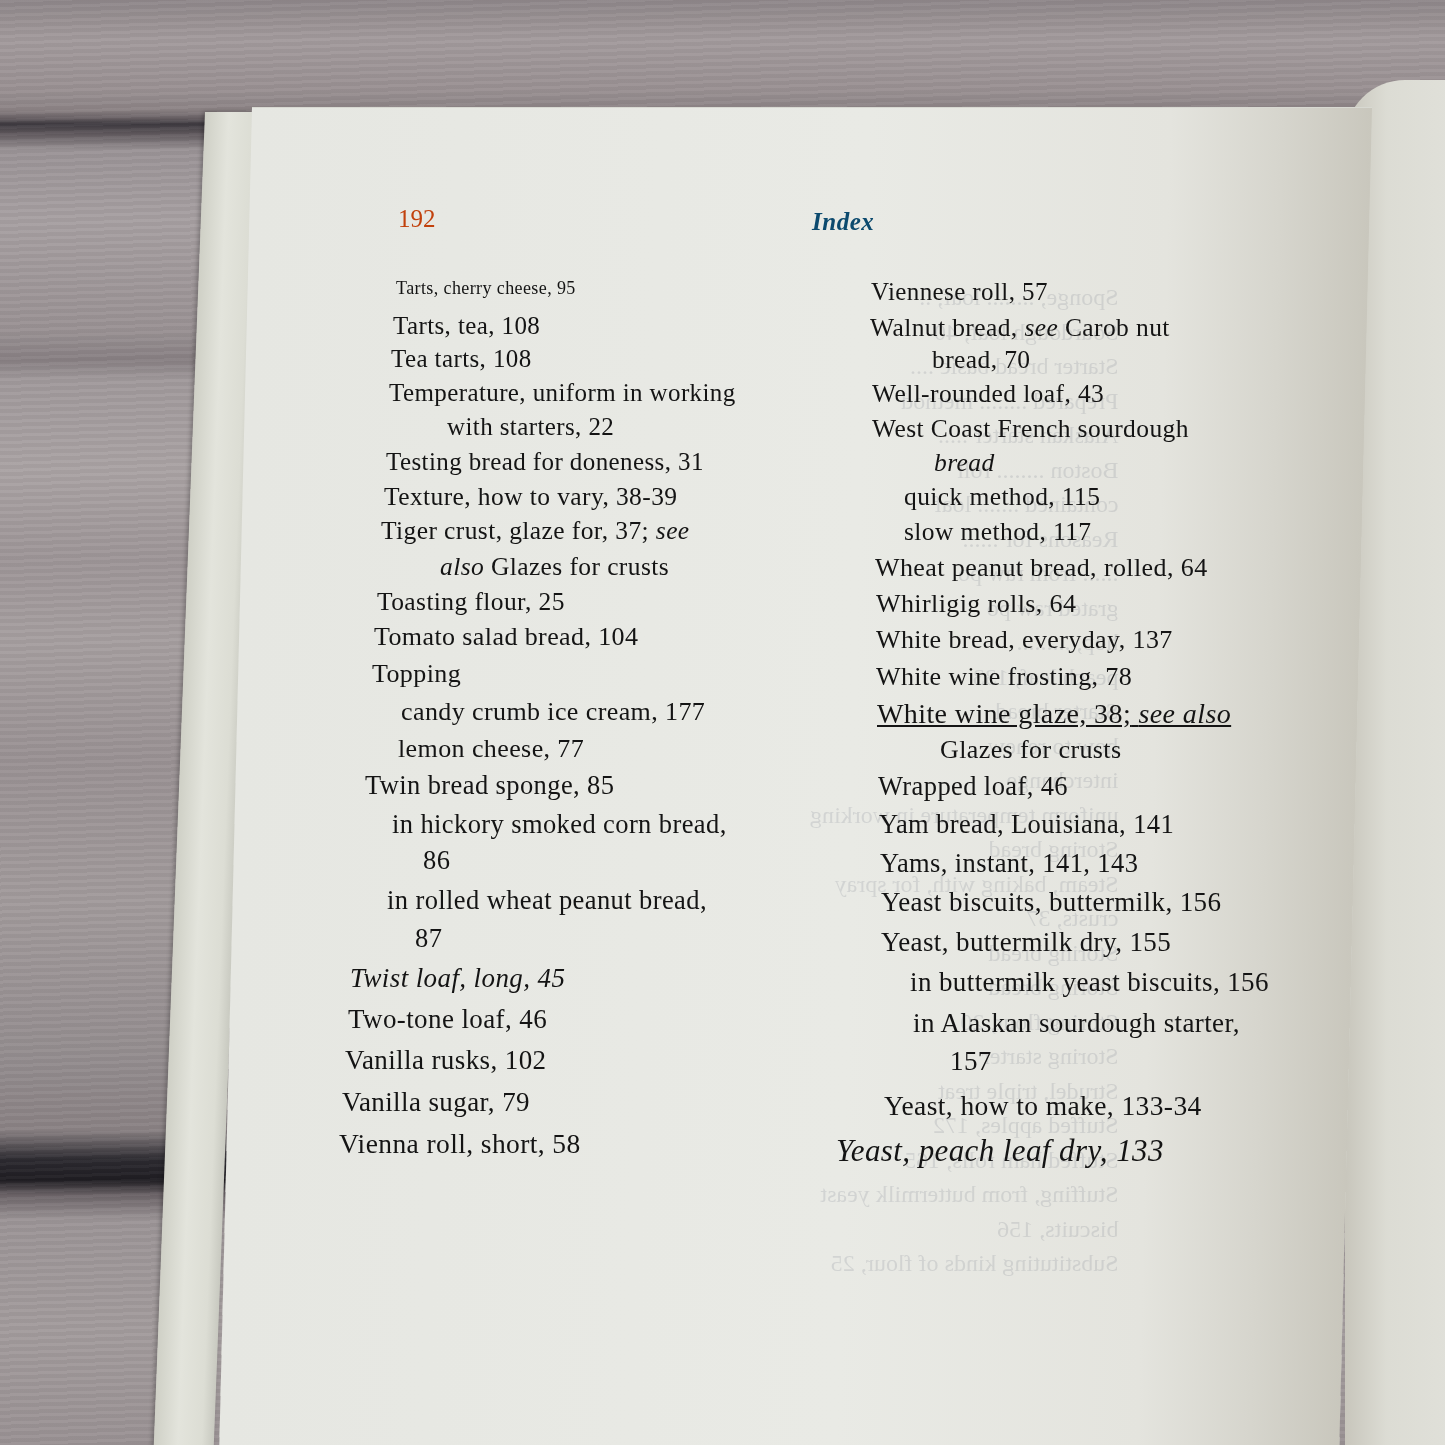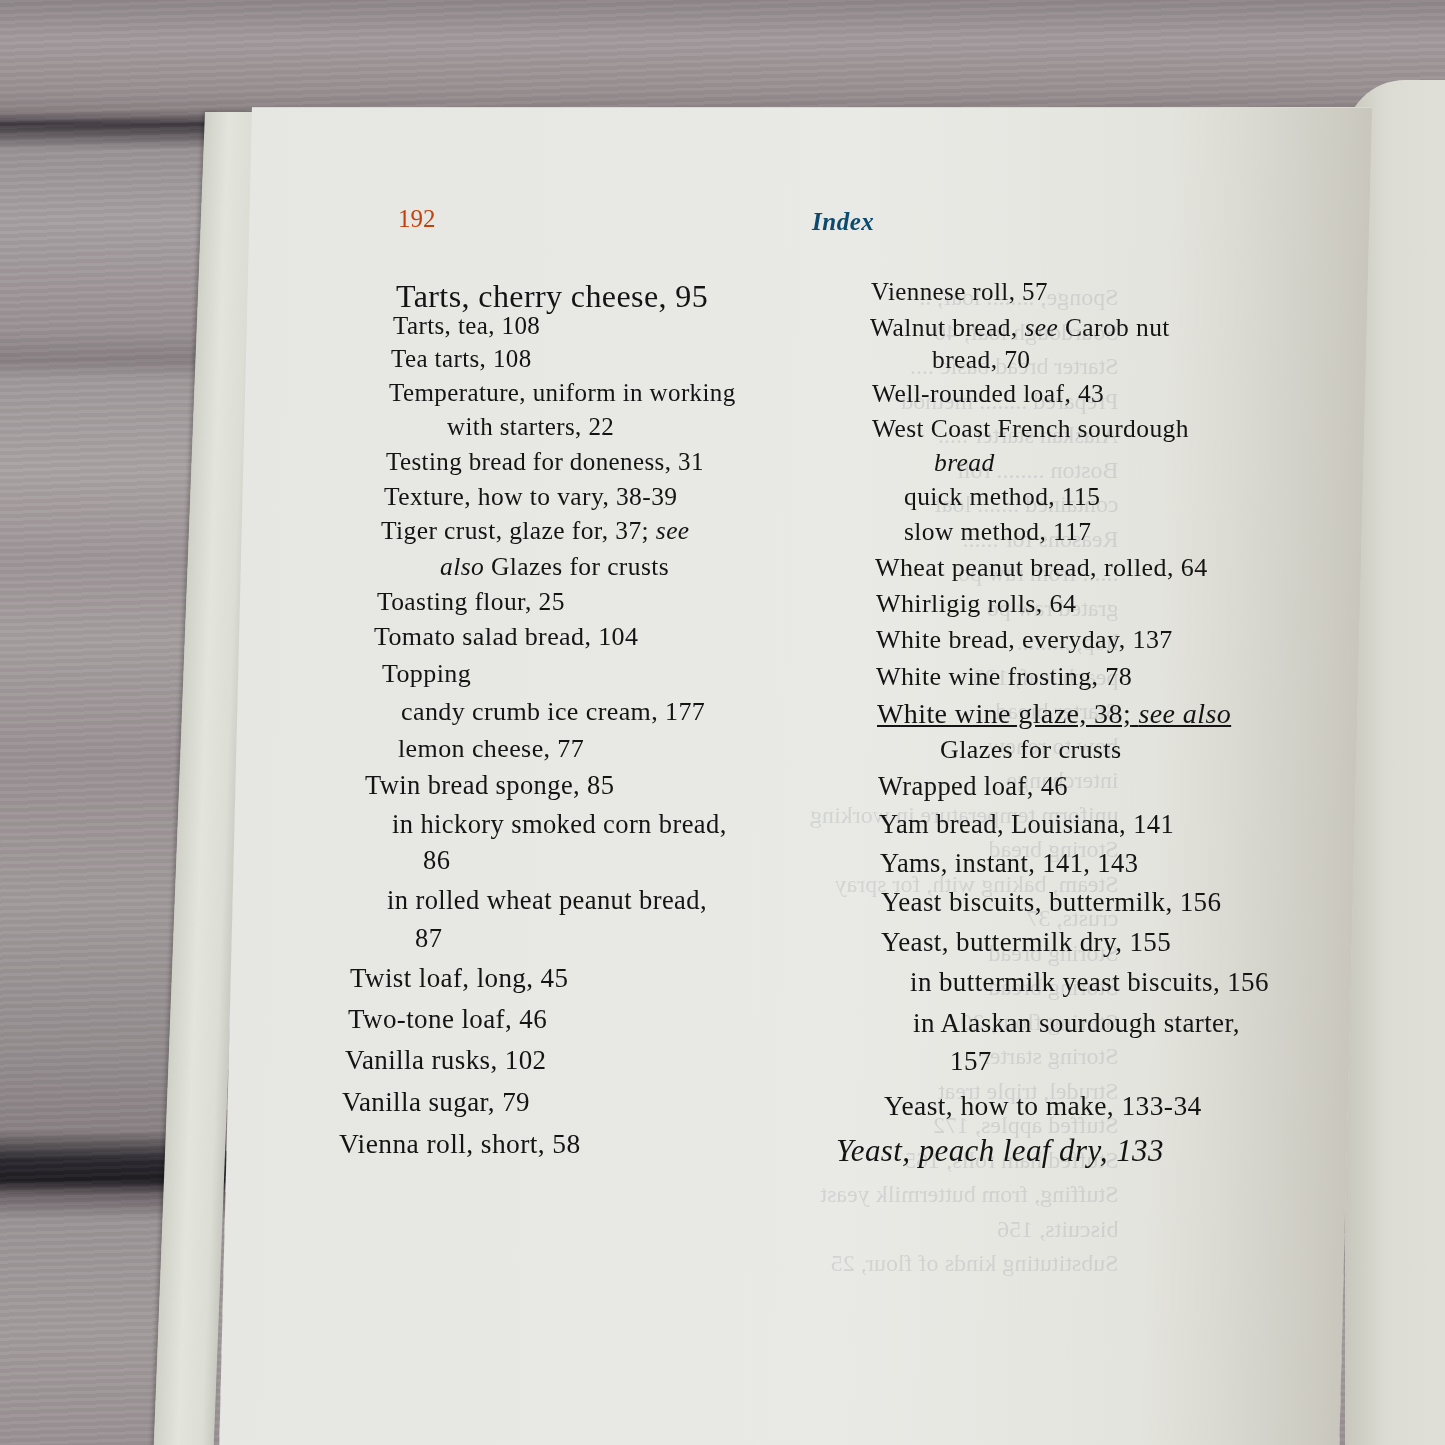--- a/index.html
+++ b/index.html
@@ -101,40 +101,40 @@
 Stuffed apples, 172
 Stuffed ham rolls, 165
 Stuffing, from buttermilk yeast
 biscuits, 156
 Substituting kinds of flour, 25</div>
 
 <div class="header-num">192</div>
 <div class="header-title">Index</div>
 
 <div class="col">
-  <div class="entry" style="left:396px; top:278px; font-size:32px;">Tarts, cherry cheese, 95</div>
+  <div class="entry" style="left:396px; top:278px; font-size:18px;">Tarts, cherry cheese, 95</div>
   <div class="entry" style="left:393px; top:312px; font-size:25px;">Tarts, tea, 108</div>
   <div class="entry" style="left:391px; top:345px; font-size:25px;">Tea tarts, 108</div>
   <div class="entry" style="left:389px; top:379px; font-size:25px;">Temperature, uniform in working</div>
   <div class="entry" style="left:447px; top:413px; font-size:25px;">with starters, 22</div>
   <div class="entry" style="left:386px; top:448px; font-size:25px;">Testing bread for doneness, 31</div>
   <div class="entry" style="left:384px; top:482px; font-size:25.5px;">Texture, how to vary, 38-39</div>
   <div class="entry" style="left:381px; top:516px; font-size:25.5px;"><span>Tiger crust, glaze for, 37;</span> <i>see</i></div>
   <div class="entry" style="left:440px; top:552px; font-size:25.5px;"><i>also</i><span> Glazes for crusts</span></div>
   <div class="entry" style="left:377px; top:587px; font-size:25.5px;">Toasting flour, 25</div>
   <div class="entry" style="left:374px; top:622px; font-size:26px;">Tomato salad bread, 104</div>
-  <div class="entry" style="left:372px; top:659px; font-size:26px;margin-left:10px;">Topping</div>
+  <div class="entry" style="left:372px; top:659px; font-size:26px;">Topping</div>
   <div class="entry" style="left:401px; top:697px; font-size:26px;">candy crumb ice cream, 177</div>
   <div class="entry" style="left:398px; top:734px; font-size:26px;">lemon cheese, 77</div>
   <div class="entry" style="left:365px; top:770px; font-size:26.5px;">Twin bread sponge, 85</div>
   <div class="entry" style="left:392px; top:809px; font-size:26.5px;">in hickory smoked corn bread,</div>
   <div class="entry" style="left:423px; top:845px; font-size:26.5px;">86</div>
   <div class="entry" style="left:387px; top:885px; font-size:26.5px;">in rolled wheat peanut bread,</div>
   <div class="entry" style="left:415px; top:923px; font-size:26.5px;">87</div>
-  <div class="entry" style="left:350px; top:963px; font-size:27px;">Twist loaf, long, 45</div>
+  <div class="entry" style="left:350px; top:963px; font-size:27px;font-style:italic;">Twist loaf, long, 45</div>
   <div class="entry" style="left:348px; top:1004px; font-size:27px;">Two-tone loaf, 46</div>
   <div class="entry" style="left:345px; top:1045px; font-size:27px;">Vanilla rusks, 102</div>
   <div class="entry" style="left:342px; top:1087px; font-size:27px;">Vanilla sugar, 79</div>
   <div class="entry" style="left:339px; top:1128px; font-size:27.5px;">Vienna roll, short, 58</div>
 </div>
 
 <div class="col">
   <div class="entry" style="left:871px; top:278px; font-size:25px;">Viennese roll, 57</div>
   <div class="entry" style="left:870px; top:313px; font-size:25.5px;"><span>Walnut bread,</span> <i>see</i> <span>Carob nut</span></div>
   <div class="entry" style="left:932px; top:345px; font-size:25.5px;">bread, 70</div>

